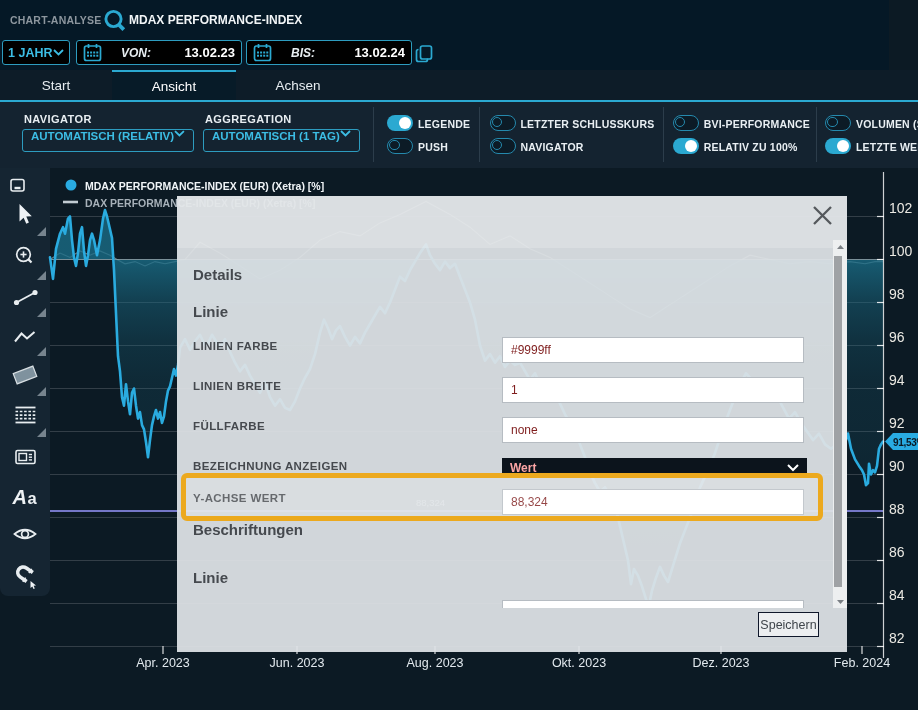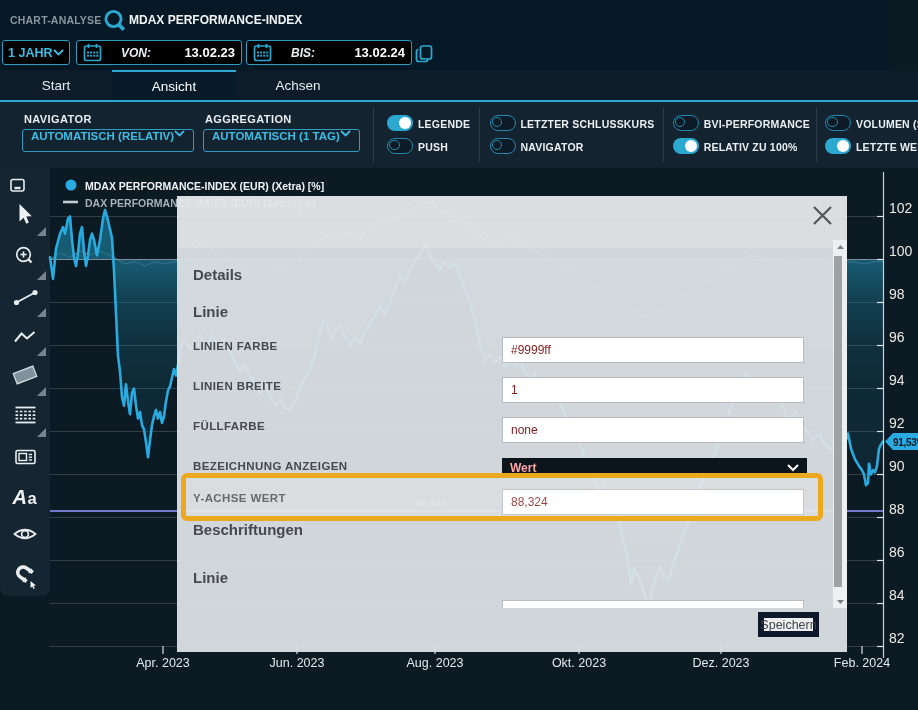--- a/index.html
+++ b/index.html
@@ -34,21 +34,21 @@
 #modal{left:177px;top:196px;width:670px;height:456px;background:rgba(222,226,230,0.94)}
 .mtitle{left:17px;top:6px;font-size:29.5px;color:#53575a;letter-spacing:1.7px}
 .msec{font-size:15px;font-weight:bold;color:#45494e;left:16px}
 .mlab{font-size:11.5px;font-weight:bold;color:#45494e;left:16px;letter-spacing:.4px}
 .minp{left:325px;width:302px;height:26px;background:#fff;border:1px solid #b6bcc2;font-size:12px;color:#7f1d1d;padding:0 8px;display:flex;align-items:center}
 #msel{left:325px;width:305px;height:19px;background:#0c141c;color:#fca5a5;font-size:12px;font-weight:bold;display:flex;align-items:center;padding:0 8px}
 #hibox{left:4px;top:277px;width:642px;height:48px;border:5px solid #eca91e;border-radius:6px;background:rgba(255,255,255,0.18)}
 #sbtrack{left:656px;top:44px;width:14px;height:368px;background:#edeff0}
 #sbthumb{left:656.5px;top:60px;width:8.5px;height:331px;background:#9fa2a5}
 #sbarrow{left:657px;top:401px;width:12px;height:10px;display:flex;align-items:center;justify-content:center}
-#savebtn{left:581px;top:416px;width:61px;height:25px;background:#eceef0;border:6px solid #0f172a;color:#3f454b;font-size:12.5px;display:flex;align-items:center;justify-content:center}
+#savebtn{left:581px;top:416px;width:61px;height:25px;background:#eceef0;border:1px solid #0f172a;color:#3f454b;font-size:12.5px;display:flex;align-items:center;justify-content:center}
 </style></head>
 <body>
 <div class="abs" id="top">
  <div class="abs lbl-ca">CHART-ANALYSE</div>
  <svg class="abs" style="left:102px;top:7px" width="26" height="26" viewBox="0 0 26 26">
       <circle cx="11.5" cy="12" r="7.6" fill="none" stroke="#2ba9d1" stroke-width="2.9"></circle>
       <line x1="16.8" y1="17.6" x2="21.8" y2="22.6" stroke="#2ba9d1" stroke-width="3.8"></line>
     </svg>
  <div class="abs mdaxtitle">MDAX PERFORMANCE-INDEX</div>
  <div class="abs cybox" id="seljahr">

